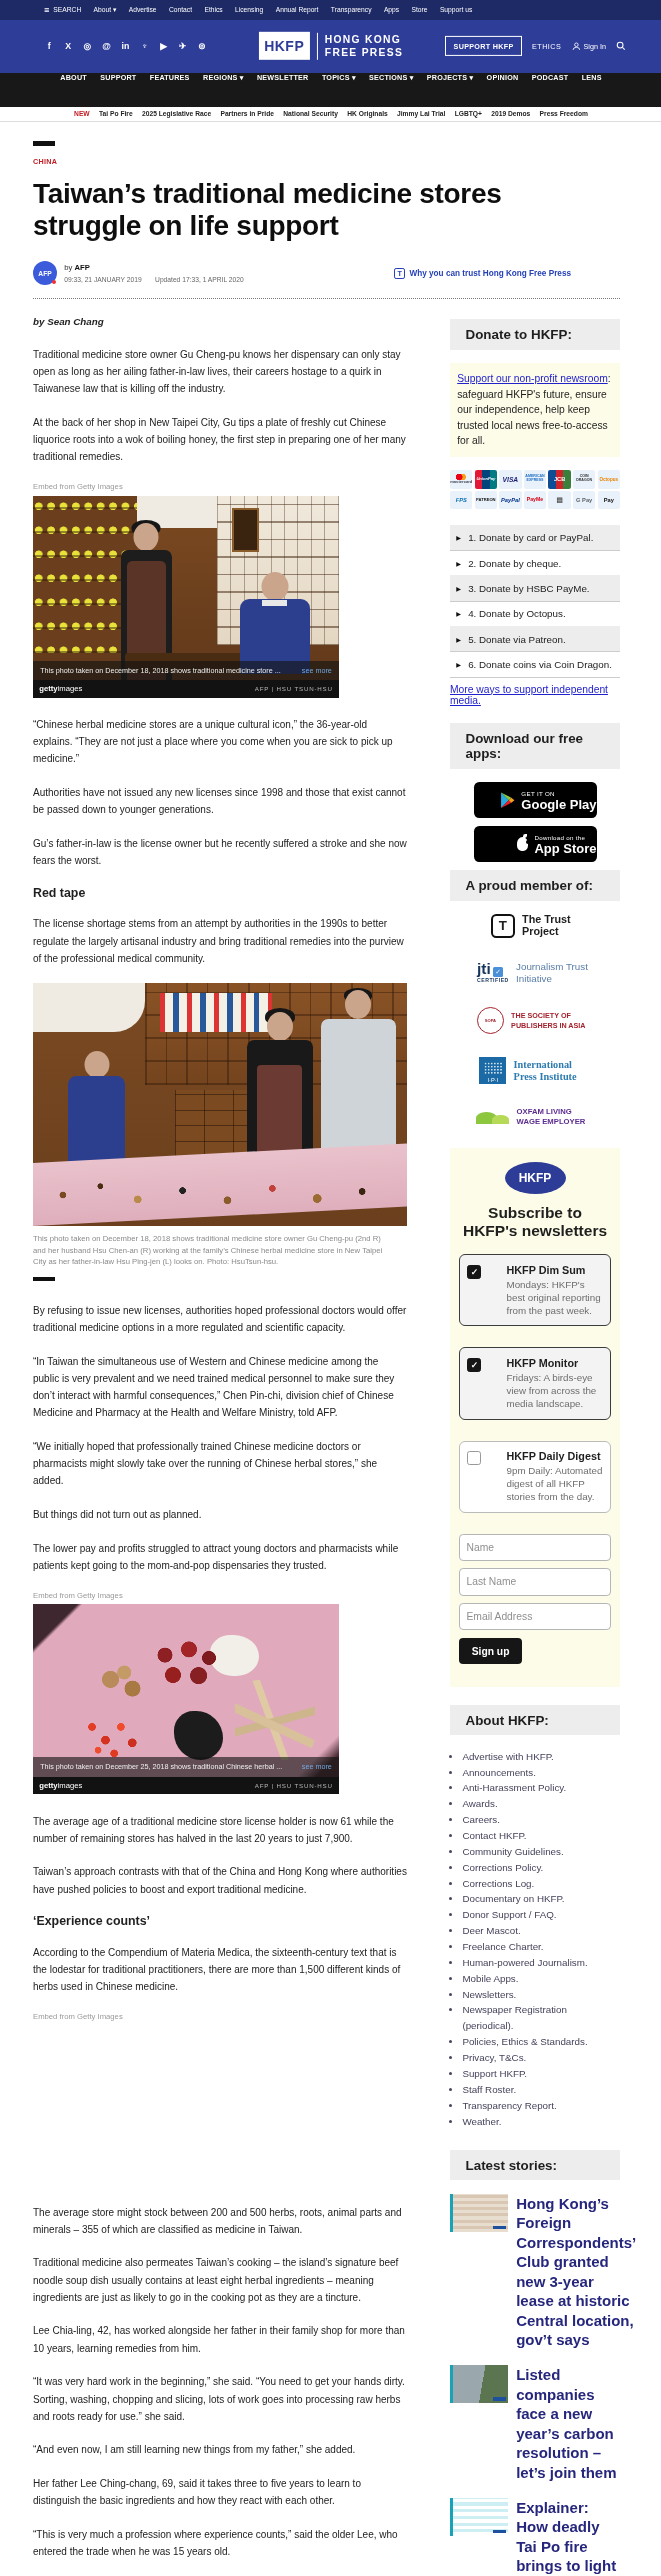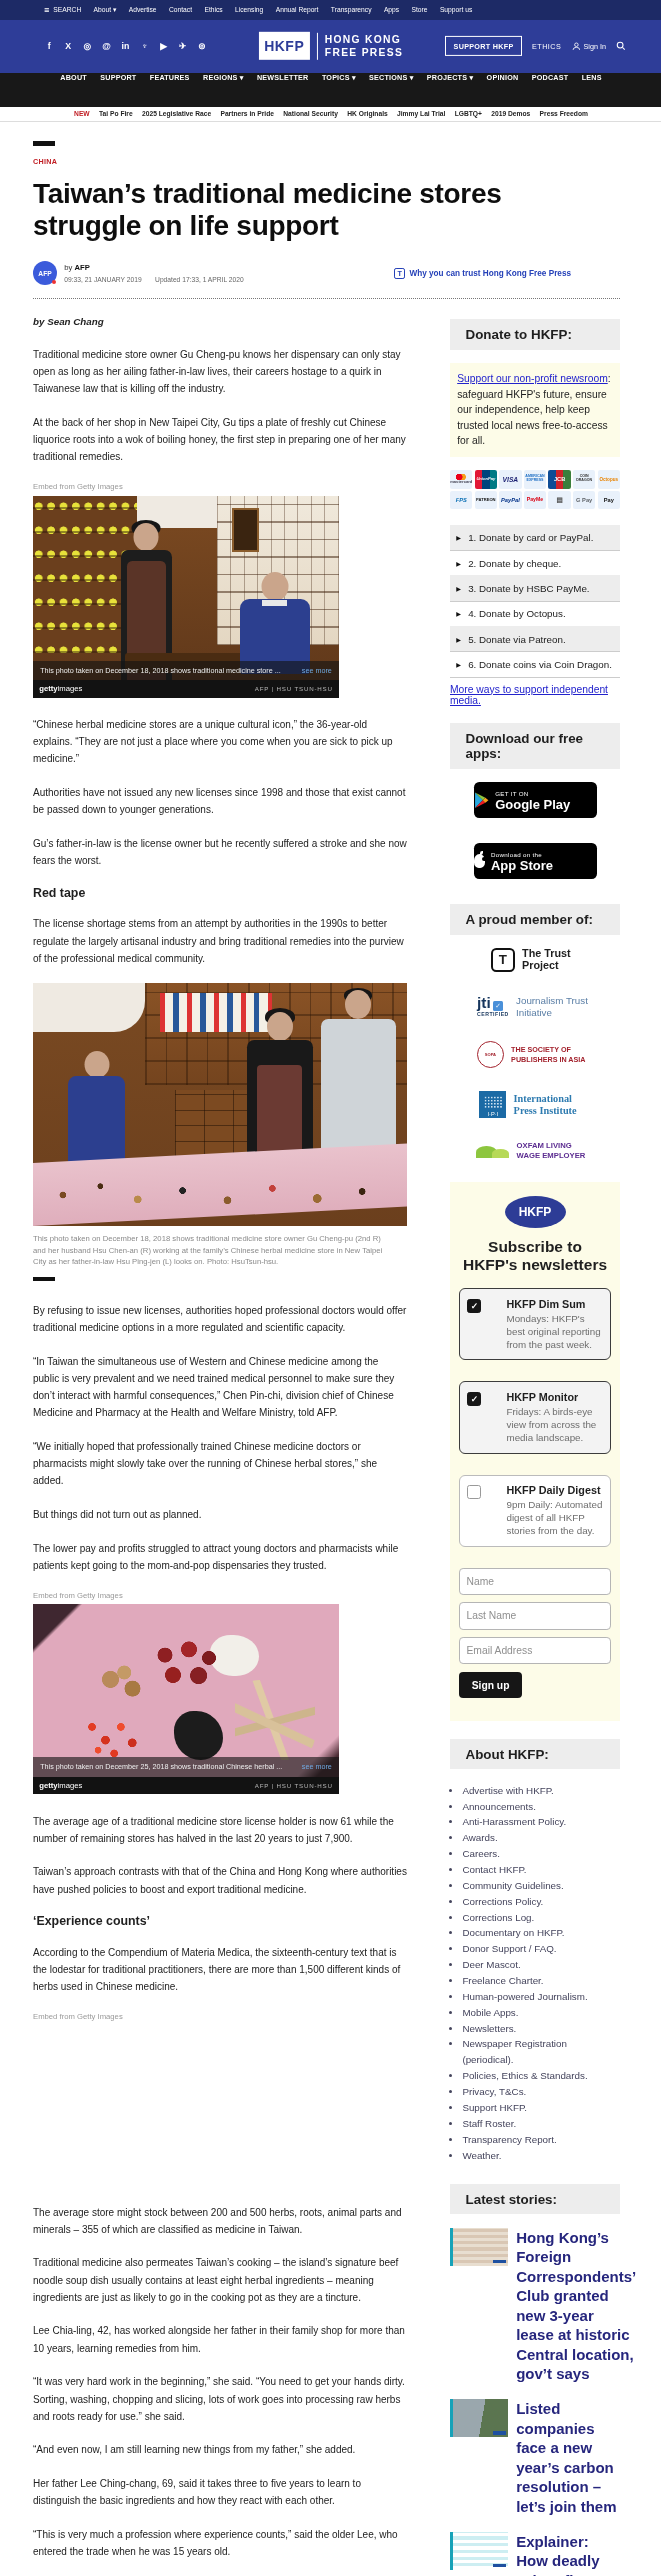--- a/index.html
+++ b/index.html
@@ -133,21 +133,21 @@
   .pay-tile[data-brand="payme"]{color:#db0011;font-size:5.2px;font-weight:800}
   .pay-tile[data-brand="bank"]{font-size:6.7px;color:#555}
   .pay-tile[data-brand="gpay"]{font-size:5.7px;color:#5f6368;font-weight:700}
   .pay-tile[data-brand="applepay"]{font-size:5.7px;color:#111;font-weight:700}
   .accordion{margin-bottom:6px}
   .acc-row{display:flex;align-items:center;gap:7.2px;font-size:9.8px;color:#1c1c1c;padding:6.7px 3.1px 6.7px 6.2px;border-top:0.5px solid #ccc;cursor:pointer}
   .acc-row:last-of-type{border-bottom:0.5px solid #ccc}
   .acc-row:nth-of-type(odd){background:#ededed;border-color:transparent}
   .acc-caret{font-size:6.2px;color:#111}
   .more-link{display:block;color:#2222cc;text-decoration:underline;font-size:10.3px;margin:3.1px 0 17.5px;cursor:pointer}
-  .badge{width:123px;height:36px;background:#000;border-radius:5.2px;margin:0 auto 25px;display:flex;align-items:center;justify-content:flex-start;gap:6.2px;color:#fff;cursor:pointer}
+  .badge{width:123px;height:36px;background:#000;border-radius:5.2px;margin:0 auto 8px;display:flex;align-items:center;justify-content:flex-end;gap:6.2px;color:#fff;cursor:pointer}
   .badge .btxt .small{font-size:6.2px;letter-spacing:0.3px}
   .badge .btxt .big{font-size:13px;font-weight:700;line-height:1.05}
   .apple-glyph{width:11.3px;height:13.4px;background:#fff;border-radius:48% 48% 42% 42%;position:relative}
   .apple-glyph::before{content:"";position:absolute;top:-3.6px;left:55%;width:3.6px;height:4.1px;background:#fff;border-radius:60% 0 60% 0}
   .apple-glyph::after{content:"";position:absolute;top:2.1px;right:-2.1px;width:4.6px;height:4.6px;border-radius:50%;background:#000}
   .member-logos{display:flex;flex-direction:column;gap:23px;margin:7.2px 0 20.6px;align-items:center}
   .mlogo{display:flex;align-items:center;gap:7.2px}
   .tp-box{width:24px;height:24px;border:2.1px solid #111;border-radius:5.2px;font-weight:800;font-size:13.4px;display:flex;align-items:center;justify-content:center}
   .tp-text{font-weight:800;font-size:10.8px;line-height:1.1;width:57px}
   .jti-mark{font-weight:800;font-size:15.5px;color:#17365d;line-height:.9;text-align:center}

